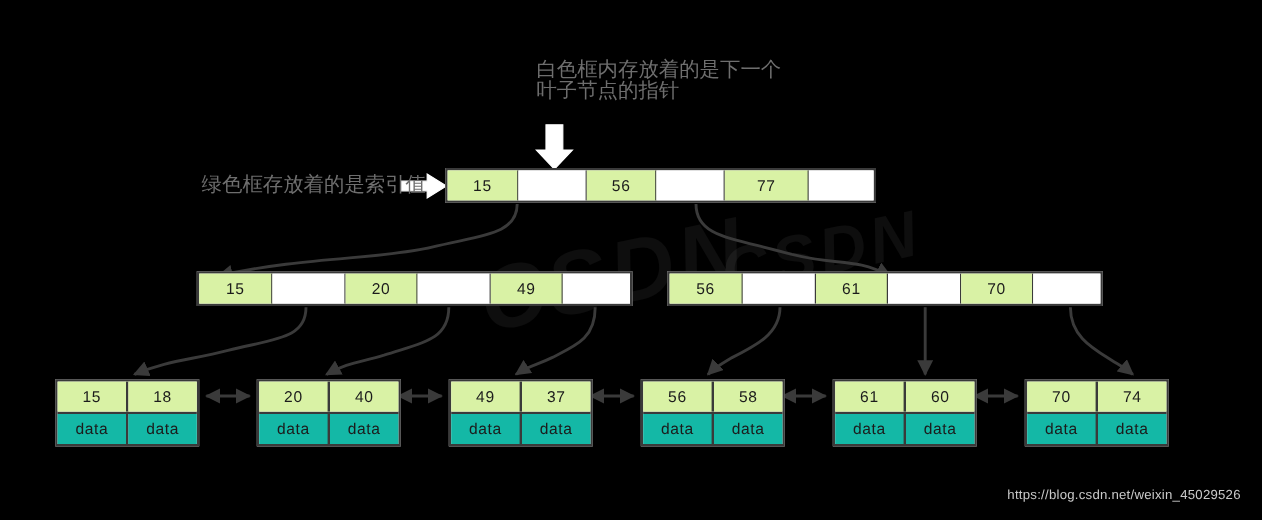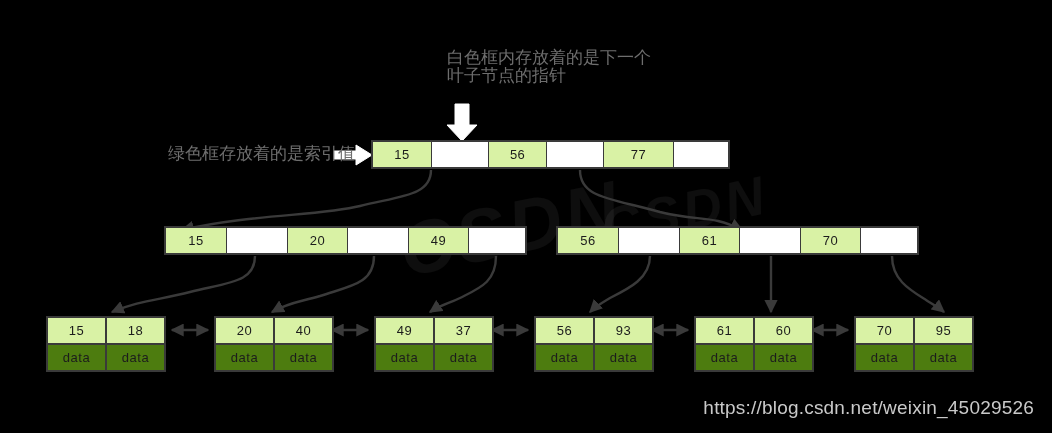--- a/index.html
+++ b/index.html
@@ -71,39 +71,39 @@
     display: flex;
     align-items: center;
     justify-content: center;
     font-size: 13px;
     color: #1c1c1c;
     border-right: 2px solid #3a3a3a;
     letter-spacing: .5px;
   }
   .leaf-cell:last-child { border-right: none; }
   .leaf-row.keys .leaf-cell { background: #d9f2a5; }
-  .leaf-row.vals .leaf-cell { background: #4d7c0f; }
+  .leaf-row.vals .leaf-cell { background: #14b8a6; }
 
   
   .annot {
     position: absolute;
     color: #6e6e6e;
     font-size: 17px;
     line-height: 18px;
     white-space: pre-line;
   }
   #annot-white  { left: 447px; top: 49px; }
   #annot-green  { left: 168px; top: 145px; }
 
   .watermark {
     position: absolute;
     right: 18px;
     bottom: 14px;
     color: #c9c9c9;
-    font-size: 19px;
+    font-size: 11px;
     letter-spacing: .2px;
   }
   
   .ghost {
     position: absolute;
     color: rgba(255,255,255,0.055);
     font-size: 74px;
     font-weight: bold;
     font-style: italic;
     letter-spacing: 4px;
@@ -218,21 +218,21 @@
     </div>
     <div class="leaf-row vals">
       <div class="leaf-cell">data</div>
       <div class="leaf-cell">data</div>
     </div>
   </div>
 
   <div class="leaf" style="left:534px; top:316px; width:120px; height:56px;">
     <div class="leaf-row keys">
       <div class="leaf-cell">56</div>
-      <div class="leaf-cell">93</div>
+      <div class="leaf-cell">58</div>
     </div>
     <div class="leaf-row vals">
       <div class="leaf-cell">data</div>
       <div class="leaf-cell">data</div>
     </div>
   </div>
 
   <div class="leaf" style="left:694px; top:316px; width:120px; height:56px;">
     <div class="leaf-row keys">
       <div class="leaf-cell">61</div>
@@ -240,21 +240,21 @@
     </div>
     <div class="leaf-row vals">
       <div class="leaf-cell">data</div>
       <div class="leaf-cell">data</div>
     </div>
   </div>
 
   <div class="leaf" style="left:854px; top:316px; width:120px; height:56px;">
     <div class="leaf-row keys">
       <div class="leaf-cell">70</div>
-      <div class="leaf-cell">95</div>
+      <div class="leaf-cell">74</div>
     </div>
     <div class="leaf-row vals">
       <div class="leaf-cell">data</div>
       <div class="leaf-cell">data</div>
     </div>
   </div>
 
   <div class="watermark">https://blog.csdn.net/weixin_45029526</div>
 
 </div>

